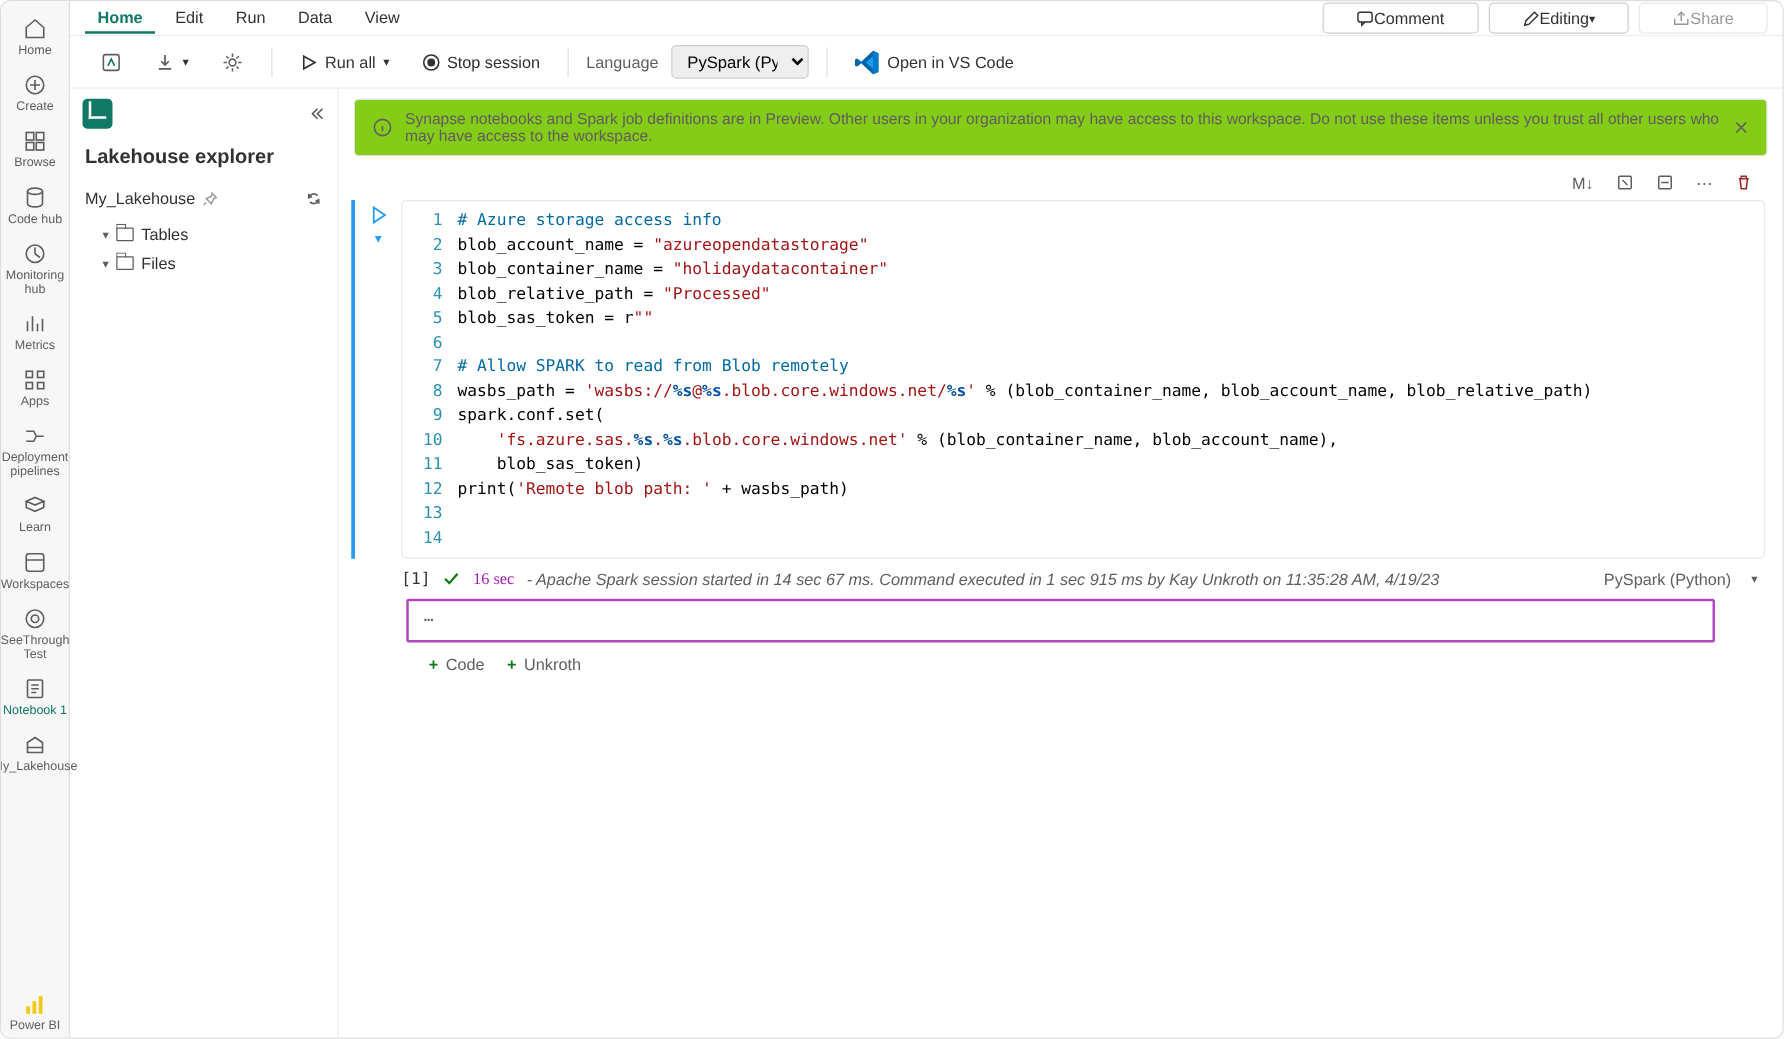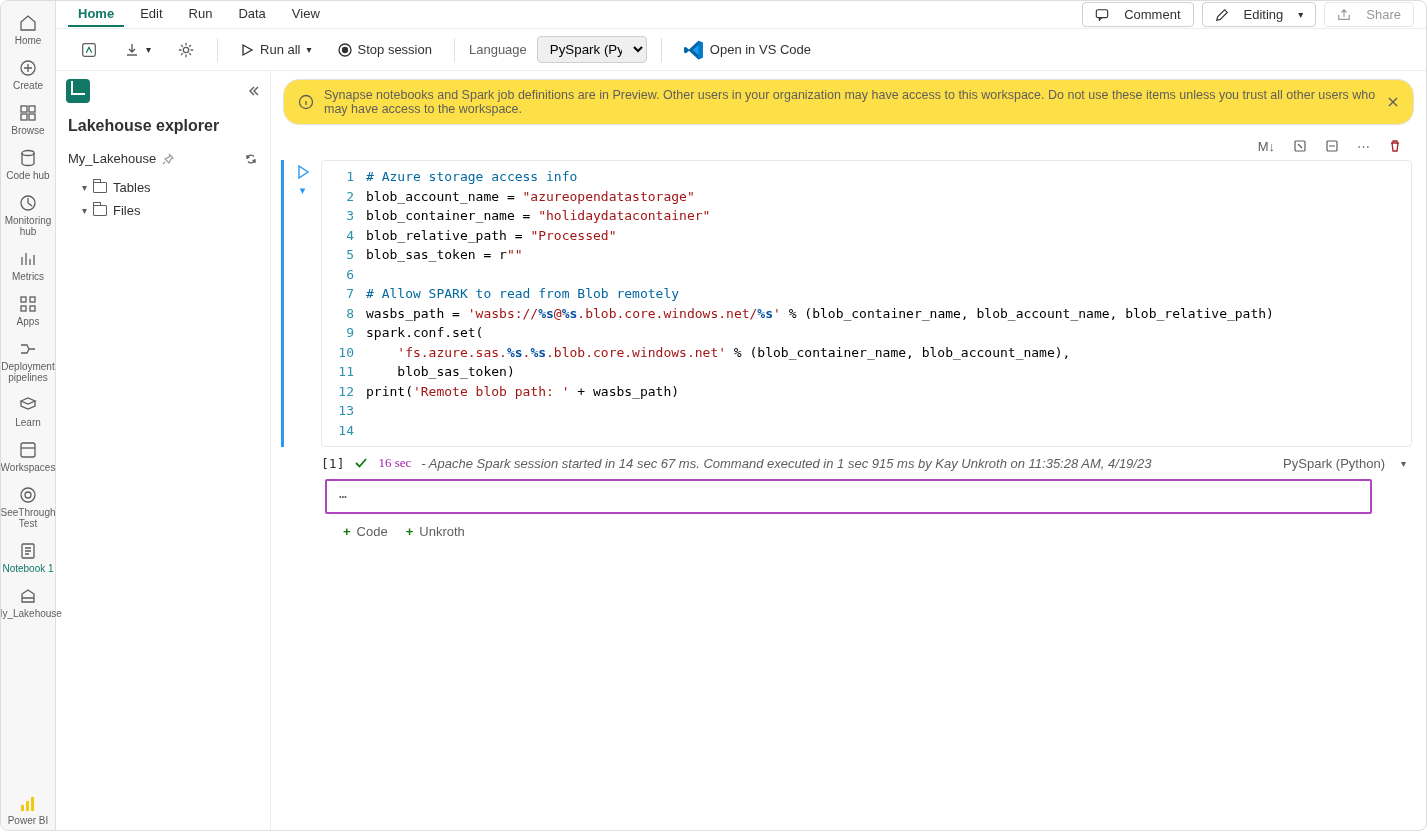--- a/index.html
+++ b/index.html
@@ -10,21 +10,21 @@
   .leftnav .item .icon { width:20px; height:20px; display:flex; align-items:center; justify-content:center; color:#605e5c; }
   .leftnav .item .lbl { font-size:10px; color:#605e5c; text-align:center; line-height:11px; }
   .leftnav .item.active .lbl { color:#117865; }
   .leftnav .spacer { flex:1; }
 
   .main { flex:1; display:flex; flex-direction:column; }
   .menubar { height:28px; display:flex; align-items:center; gap:6px; padding:0 12px; border-bottom:1px solid #eee; }
   .menubar .tab { padding:4px 10px; cursor:pointer; color:#323130; }
   .menubar .tab.active { border-bottom:2px solid #117865; color:#117865; font-weight:600; }
   .menubar .right { margin-left:auto; display:flex; gap:8px; }
-  .btn-outline { display:flex; align-items:center; gap:15px; padding:4px 12px; border:1px solid #cfcfcf; border-radius:4px; cursor:pointer; background:#fff; color:#323130; font-size:13px; }
+  .btn-outline { display:flex; align-items:center; gap:0; padding:4px 26px; border:1px solid #cfcfcf; border-radius:4px; cursor:pointer; background:#fff; color:#323130; font-size:13px; }
   .btn-outline.disabled { opacity:.5; cursor:default; }
 
   .toolbar { height:42px; display:flex; align-items:center; gap:10px; padding:0 16px; border-bottom:1px solid #eee; }
   .toolbar .sep { width:1px; height:24px; background:#e0e0e0; margin:0 4px; }
   .toolbar .tbtn { display:flex; align-items:center; gap:6px; padding:4px 8px; cursor:pointer; color:#323130; }
   .toolbar select.lang { padding:4px 8px; border:1px solid #cfcfcf; border-radius:4px; width:110px; }
   .toolbar .lang-label { color:#605e5c; }
   .vscode-icon { width:20px; height:20px; }
 
   .content { flex:1; display:flex; overflow:hidden; }
@@ -38,21 +38,21 @@
   .sidebar .lake-row .name { display:flex; align-items:center; gap:6px; }
   .pin-icon { color:#999; font-size:12px; }
   .refresh-icon { color:#605e5c; cursor:pointer; }
   .tree { padding:4px 8px; }
   .tree-item { display:flex; align-items:center; gap:6px; padding:4px 4px 4px 18px; cursor:pointer; color:#323130; }
   .tree-item .chev { color:#605e5c; font-size:10px; }
   .folder-icon { width:14px; height:11px; border:1px solid #605e5c; border-radius:1px; position:relative; }
   .folder-icon::before{ content:""; position:absolute; top:-4px; left:-1px; width:6px; height:3px; border:1px solid #605e5c; border-bottom:none; border-radius:1px 1px 0 0;}
 
   .notebook { flex:1; display:flex; flex-direction:column; overflow:hidden; }
-  .banner { display:flex; align-items:center; gap:10px; padding:8px 14px; margin:8px 12px; border:1px solid #e0e0e0; border-radius:16px; background:#fde047; color:#605e5c; font-size:12.5px; }
+  .banner { display:flex; align-items:center; gap:10px; padding:8px 14px; margin:8px 12px; border:1px solid #e0e0e0; border-radius:4px; background:#84cc16; color:#605e5c; font-size:12.5px; }
   .banner .info-icon { color:#605e5c; }
   .banner .close { margin-left:auto; cursor:pointer; color:#605e5c; }
   .cell-tools { display:flex; justify-content:flex-end; gap:10px; padding:4px 20px; color:#605e5c; }
   .cell-tools .tbtn { cursor:pointer; padding:2px 4px; }
   .trash { color:#a4262c; }
 
   .cell { display:flex; margin:0 14px 0 10px; }
   .run-gutter { width:40px; display:flex; flex-direction:column; align-items:center; padding-top:4px; gap:4px; border-left:3px solid #2899f5; }
   .run-gutter .play { color:#2899f5; cursor:pointer; }
   .run-gutter .chev-down { color:#2899f5; cursor:pointer; font-size:11px; }

